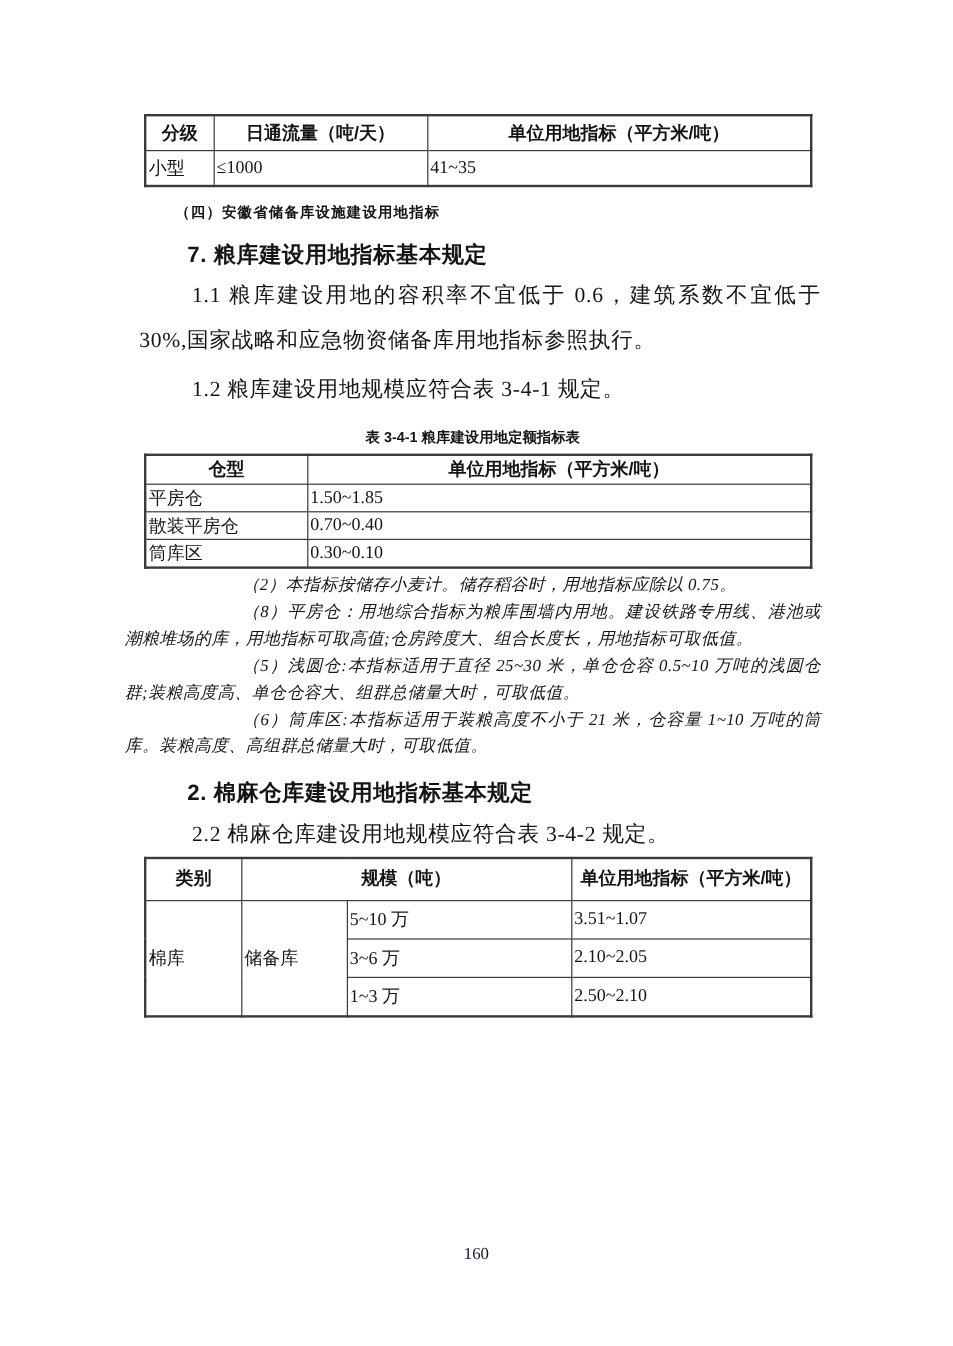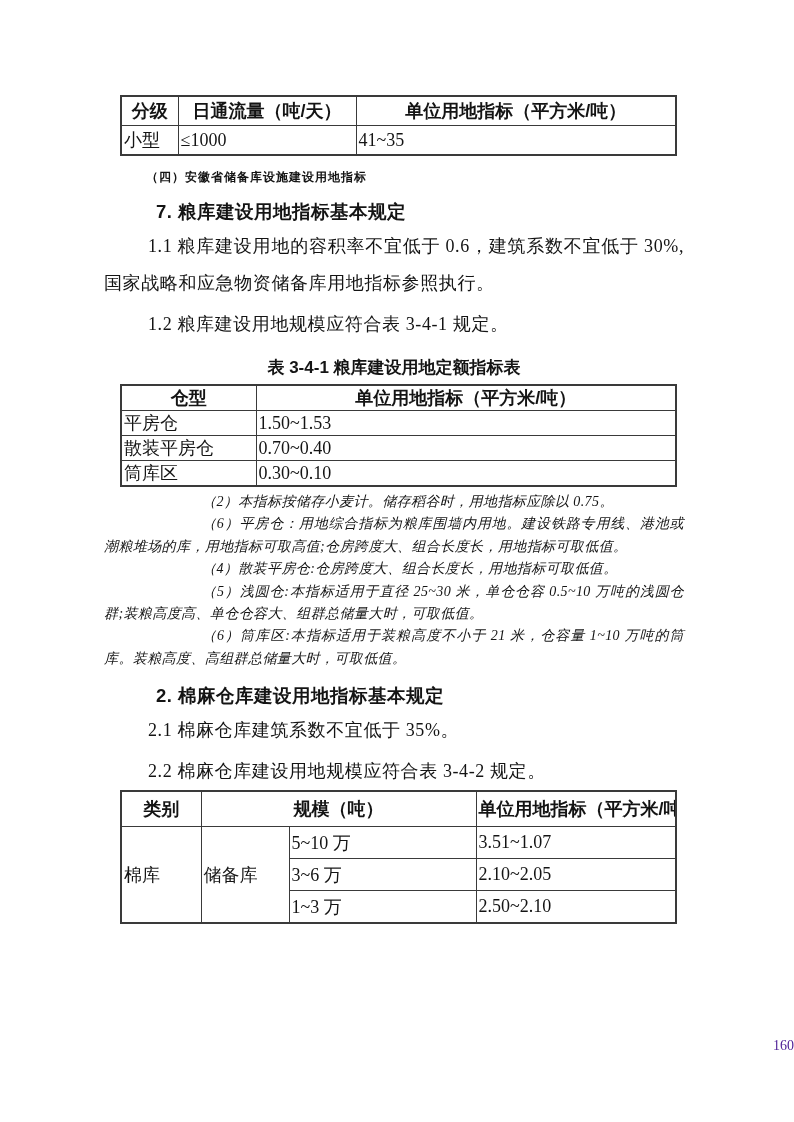--- a/index.html
+++ b/index.html
@@ -17,21 +17,21 @@
     border-collapse:collapse;
     table-layout:fixed;
     width:557px;
     margin-left:16px;
     border:2px solid #3a3a3a;
   }
   th,td{
     border:1px solid #3a3a3a;
     vertical-align:middle;
     padding:0 2px;
-    font-size:18px;
+    font-size:15px;
     font-weight:normal;
     overflow:hidden;
     white-space:nowrap;
   }
   th{font-weight:700;font-family:"Liberation Sans","DejaVu Sans",sans-serif;}
   .t-top th,.t-top td{height:28px;}
   .t1 th{height:23px;}
   .t1 td{height:22px;}
   .t2 th{height:34px;}
   .t2 td{height:31px;}
@@ -42,41 +42,41 @@
     margin:13px 0 0 42px;
   }
   .h-sec{
     font-family:"Liberation Sans","DejaVu Sans",sans-serif;
     font-weight:700;font-size:18.5px;letter-spacing:0.5px;
     margin:13px 0 0 52px;
   }
   .body-p{
     font-size:18px;line-height:37px;letter-spacing:0.6px;
     text-align:justify;text-indent:44px;
-    margin:4px 0 0 0;
+    margin:4px 0 0 12px;
   }
   .tbl-title{
     font-family:"Liberation Sans","DejaVu Sans",sans-serif;
-    font-weight:700;font-size:17px;
+    font-weight:700;font-size:12px;
     text-align:center;margin:13px 0 5px 0;
   }
   
   .notes{margin-top:4px;}
   .note{
     font-size:14px;line-height:22.4px;letter-spacing:0.4px;
     font-style:italic;
     text-align:justify;
     margin:0;
   }
   .note-first{text-indent:30px;}
   .note-rest{text-indent:98px;}
   
   .page-num{
     position:absolute;left:0;right:0;top:1038px;
-    text-align:right;font-size:14px;color:#4c1d95;
+    text-align:center;font-size:14px;color:#0f172a;
   }
 </style>
 </head>
 <body>
 
 <div class="page">
 
   <table class="t-top">
     <colgroup>
         <col style="width:57px">
@@ -109,43 +109,41 @@
         <col style="width:135px">
         <col>
       </colgroup>
     <tbody>
         <tr>
       <th>仓型</th>
       <th>单位用地指标（平方米/吨）</th>
     </tr>
     <tr>
       <td>平房仓</td>
-      <td>1.50~1.53</td>
+      <td>1.50~1.85</td>
     </tr>
     <tr>
       <td>散装平房仓</td>
       <td>0.70~0.40</td>
     </tr>
     <tr>
       <td>筒库区</td>
       <td>0.30~0.10</td>
     </tr>
   </tbody>
     </table>
 
   <div class="notes">
     <p class="note note-rest">（2）本指标按储存小麦计。储存稻谷时，用地指标应除以 0.75。</p>
-    <p class="note note-rest">（6）平房仓：用地综合指标为粮库围墙内用地。建设铁路专用线、港池或潮粮堆场的库，用地指标可取高值;仓房跨度大、组合长度长，用地指标可取低值。</p>
-    <p class="note note-rest">（4）散装平房仓:仓房跨度大、组合长度长，用地指标可取低值。</p>
+    <p class="note note-rest">（8）平房仓：用地综合指标为粮库围墙内用地。建设铁路专用线、港池或潮粮堆场的库，用地指标可取高值;仓房跨度大、组合长度长，用地指标可取低值。</p>
     <p class="note note-rest">（5）浅圆仓:本指标适用于直径 25~30 米，单仓仓容 0.5~10 万吨的浅圆仓群;装粮高度高、单仓仓容大、组群总储量大时，可取低值。</p>
     <p class="note note-rest">（6）筒库区:本指标适用于装粮高度不小于 21 米，仓容量 1~10 万吨的筒库。装粮高度、高组群总储量大时，可取低值。</p>
   </div>
 
   <div class="h-sec">2. 棉麻仓库建设用地指标基本规定</div>
-  <p class="body-p">2.1 棉麻仓库建筑系数不宜低于 35%。</p>
   <p class="body-p">2.2 棉麻仓库建设用地规模应符合表 3-4-2 规定。</p>
 
   <table class="t2">
     <colgroup>
         <col style="width:80px">
         <col style="width:88px">
         <col style="width:187px">
         <col>
       </colgroup>
     <tbody>

